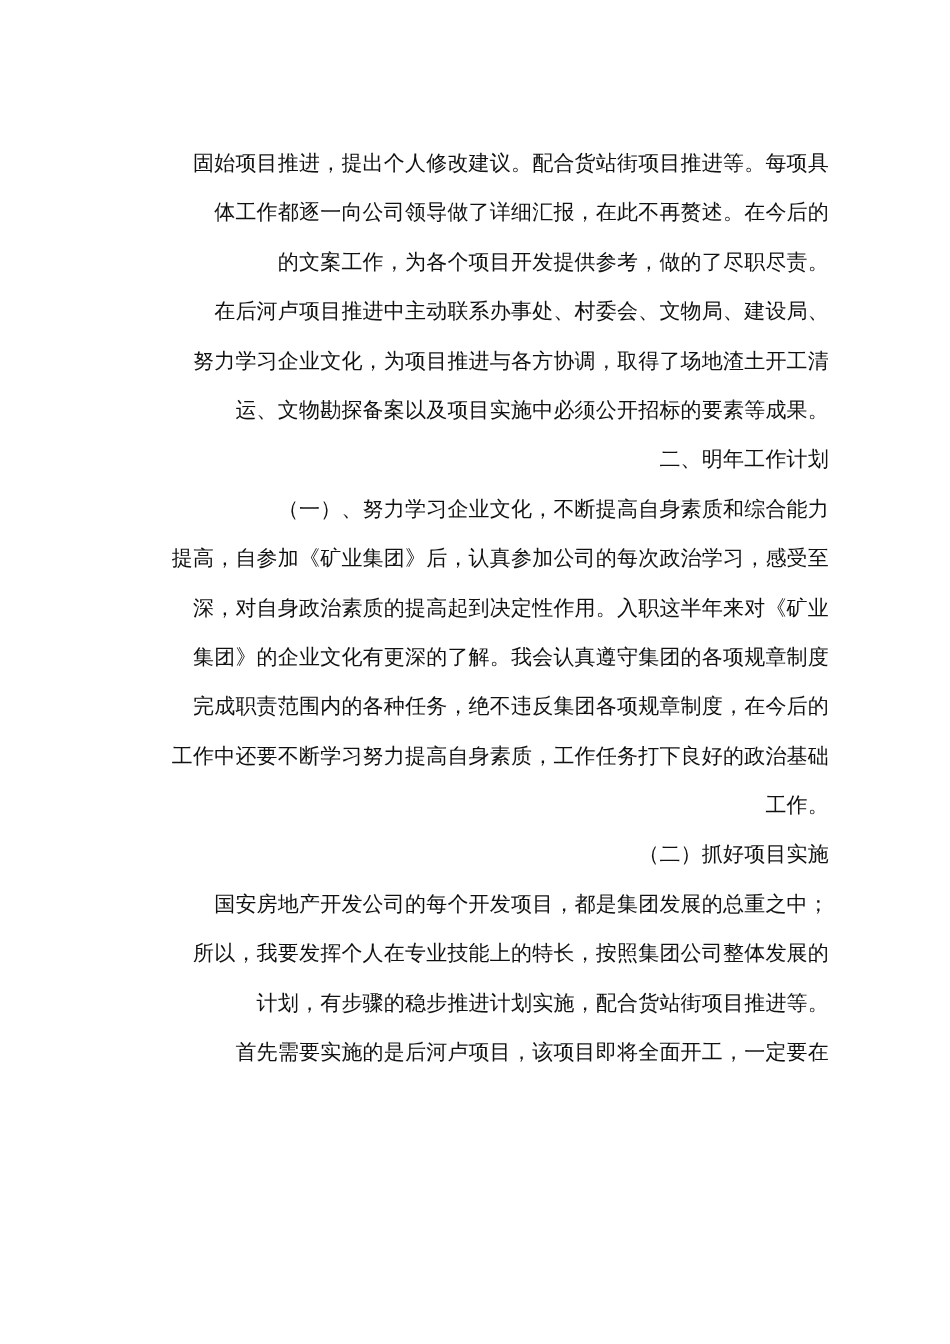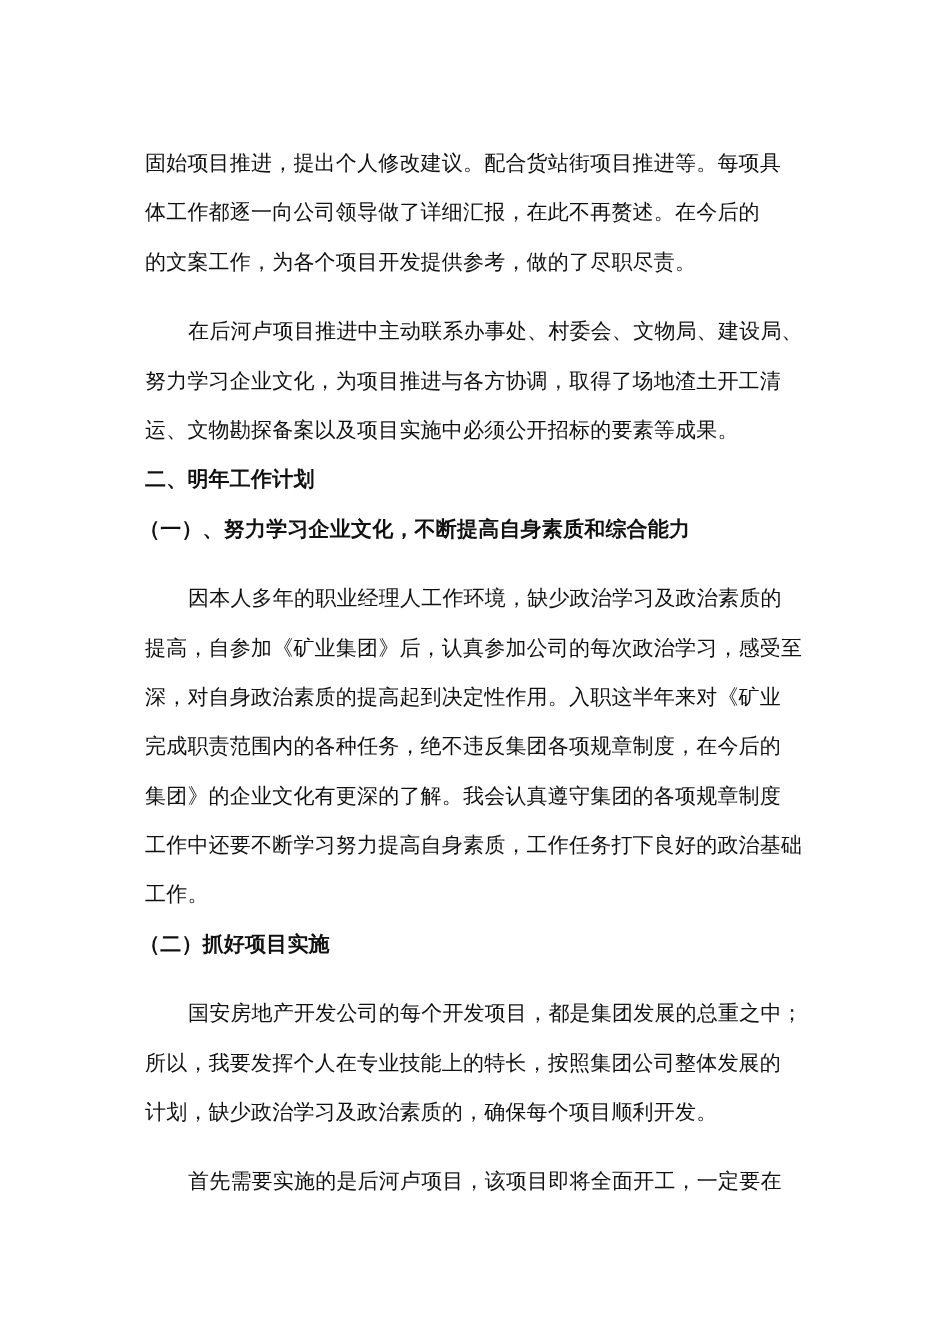--- a/index.html
+++ b/index.html
@@ -10,38 +10,38 @@
   body {
     width: 950px;
     height: 1344px;
     position: relative;
     overflow: hidden;
     font-family: "DejaVu Serif", "Liberation Serif", serif;
     color: #111111;
   }
   .page {
     position: absolute;
-    left: 145px;
+    left: 163px;
     top: 143px;
     width: 666px;
+    text-align: right;
   }
   .line {
     height: 49.4px;
     line-height: 40px;
     font-size: 21px;
     white-space: nowrap;
     letter-spacing: 0.2px;
   }
   .indent {
     padding-left: 43px;
-    margin-top: 20px;
   }
   .heading {
     font-family: "DejaVu Sans", "Liberation Sans", sans-serif;
-    font-weight: bold;
+    font-weight: normal;
   }
   .sub-heading {
     margin-left: -6px;
   }
 </style>
 </head>
 <body>
 
 <div class="page">
 
@@ -55,34 +55,33 @@
     <div class="line indent">在后河卢项目推进中主动联系办事处、村委会、文物局、建设局、</div>
     <div class="line">努力学习企业文化，为项目推进与各方协调，取得了场地渣土开工清</div>
     <div class="line">运、文物勘探备案以及项目实施中必须公开招标的要素等成果。</div>
   </div>
 
   <div class="line heading">二、明年工作计划</div>
 
   <div class="line heading sub-heading">（一）、努力学习企业文化，不断提高自身素质和综合能力</div>
 
   <div>
-    <div class="line indent">因本人多年的职业经理人工作环境，缺少政治学习及政治素质的</div>
     <div class="line">提高，自参加《矿业集团》后，认真参加公司的每次政治学习，感受至</div>
     <div class="line">深，对自身政治素质的提高起到决定性作用。入职这半年来对《矿业</div>
+    <div class="line">集团》的企业文化有更深的了解。我会认真遵守集团的各项规章制度</div>
     <div class="line">完成职责范围内的各种任务，绝不违反集团各项规章制度，在今后的</div>
-    <div class="line">集团》的企业文化有更深的了解。我会认真遵守集团的各项规章制度</div>
     <div class="line">工作中还要不断学习努力提高自身素质，工作任务打下良好的政治基础</div>
     <div class="line">工作。</div>
   </div>
 
   <div class="line heading sub-heading">（二）抓好项目实施</div>
 
   <div>
     <div class="line indent">国安房地产开发公司的每个开发项目，都是集团发展的总重之中；</div>
     <div class="line">所以，我要发挥个人在专业技能上的特长，按照集团公司整体发展的</div>
-    <div class="line">计划，缺少政治学习及政治素质的，确保每个项目顺利开发。</div>
+    <div class="line">计划，有步骤的稳步推进计划实施，配合货站街项目推进等。</div>
   </div>
 
   <div>
     <div class="line indent">首先需要实施的是后河卢项目，该项目即将全面开工，一定要在</div>
   </div>
 
 </div>
 
 </body></html>

